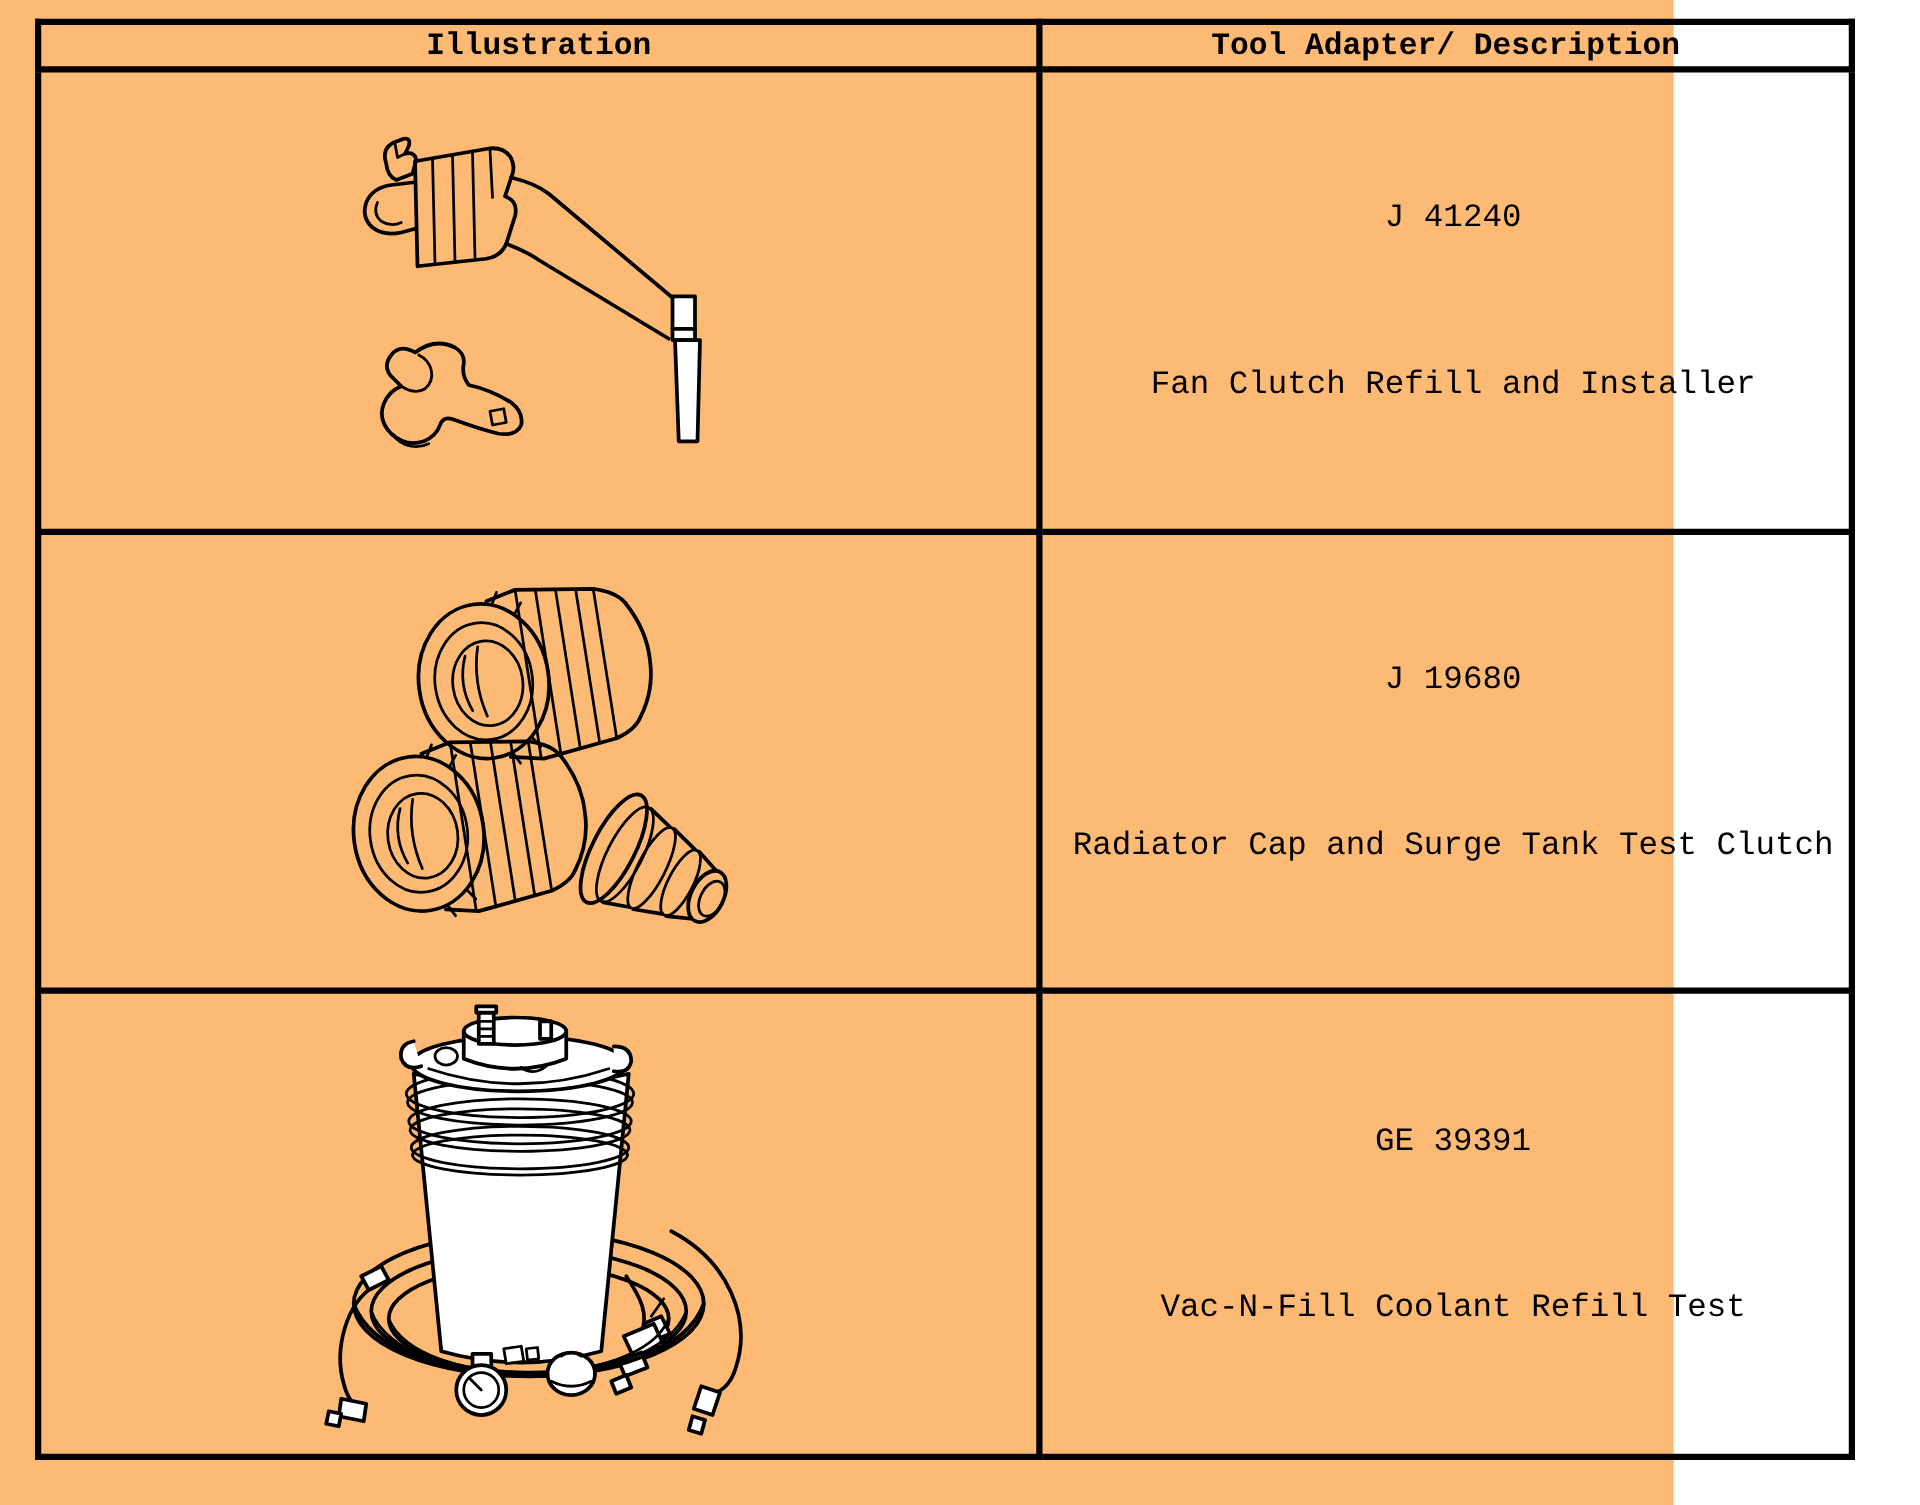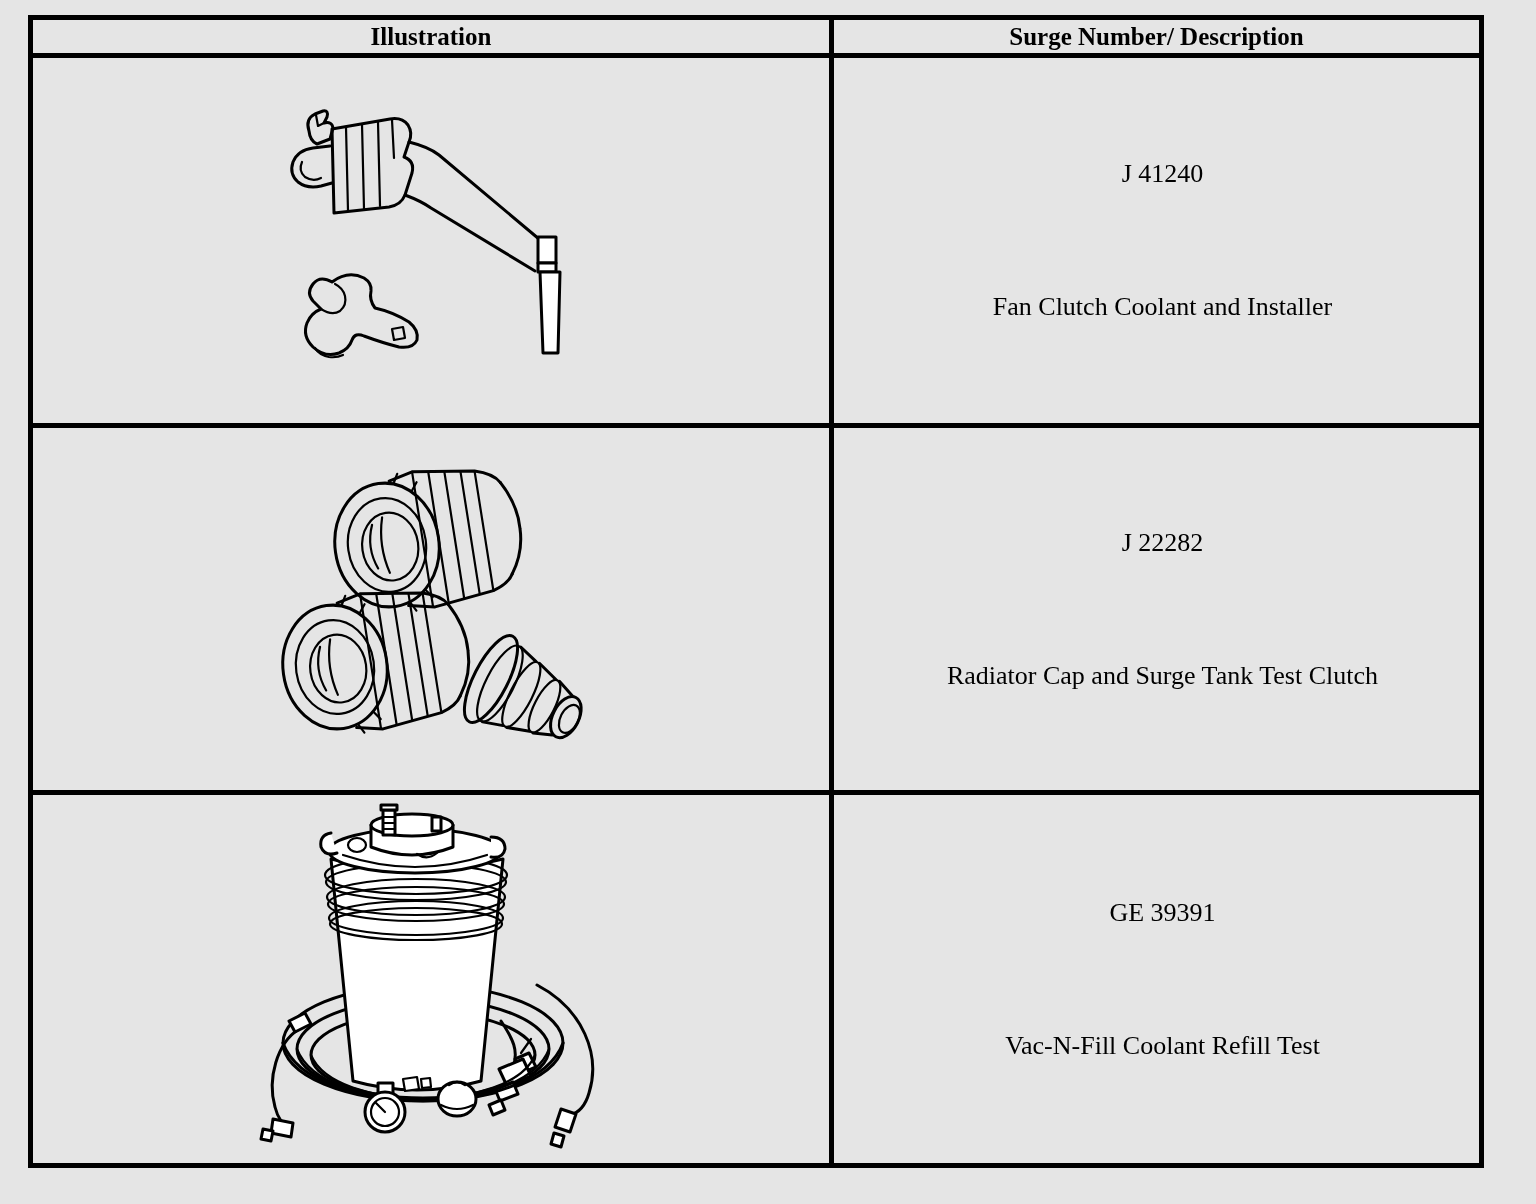--- a/index.html
+++ b/index.html
@@ -1,22 +1,22 @@
 <!DOCTYPE html>
 <html><head>
 <meta charset="utf-8">
 <style>
   html, body { margin: 0; padding: 0; background: #ffffff; }
   .page {
     position: relative;
-    width: 1536px;
+    width: 1339px;
     height: 1204px;
-    background: #e5e5e5;
+    background: #fdba74;
     color: #000000;
-    font-family: Liberation Serif, serif;
+    font-family: Liberation Mono, monospace;
   }
   table.tools-table {
     border-collapse: collapse;
     table-layout: fixed;
     position: absolute;
     left: 28px;
     top: 15px;
     width: 1451px;
   }
   .tools-table th, .tools-table td {
@@ -68,21 +68,21 @@
 
 <div class="page">
   <table class="tools-table">
     <colgroup>
       <col style="width:801px">
       <col style="width:650px">
     </colgroup>
     <thead>
       <tr>
         <th>Illustration</th>
-        <th>Surge Number/ Description</th>
+        <th>Tool Adapter/ Description</th>
       </tr>
     </thead>
     <tbody>
 
       <tr class="row-1">
         <td class="illust-cell">
           <svg class="art" width="320" height="280" viewBox="0 0 320 280">
             <g>
               <path d="M38,30 Q34,18 44,13 L52,10 Q58,9 56,16 L53,22 Q61,20 62,27 L59,38 L46,43 Q39,40 38,30 Z"></path>
               <path class="thin" d="M45,14 L47,25 L53,22"></path>
@@ -103,21 +103,21 @@
               <path d="M61,181 Q49,174 42,183 Q35,192 42,200 L50,208 Q40,212 36,222 Q31,235 42,246 Q54,257 68,252 Q78,248 81,239 Q84,231 93,235 Q112,242 128,246 Q142,248 146,239 Q148,229 138,221 Q122,211 104,207 Q98,199 100,190 Q101,182 93,177 Q77,169 61,181 Z"></path>
               <path class="thin" d="M50,208 Q61,215 69,210 Q76,204 74,195 Q72,187 64,183"></path>
               <path class="thin" d="M44,247 Q48,254 58,256 Q66,257 72,254"></path>
               <path class="thin" d="M121,228 L132,226 L134,237 L123,239 Z"></path>
             </g>
           </svg>
         </td>
         <td class="desc-cell">
           <div class="desc-stack">
             <div>J 41240</div>
-            <div>Fan Clutch Coolant and Installer</div>
+            <div>Fan Clutch Refill and Installer</div>
           </div>
         </td>
       </tr>
 
       <tr class="row-2">
         <td class="illust-cell">
           <svg class="art" width="360" height="320" viewBox="0 0 360 320">
             <defs>
               <g id="capAdapter">
                 <ellipse cx="0" cy="0" rx="52" ry="62"></ellipse>
@@ -149,21 +149,21 @@
               <path d="M36,-36 L58,-29 M36,36 L58,29"></path>
               <ellipse class="thin" cx="60" cy="0" rx="10" ry="29"></ellipse>
               <path d="M62,-29 L80,-22 M62,29 L80,22"></path>
               <ellipse cx="84" cy="0" rx="13" ry="22"></ellipse>
               <ellipse class="thin" cx="88" cy="0" rx="9" ry="15"></ellipse>
             </g>
           </svg>
         </td>
         <td class="desc-cell">
           <div class="desc-stack">
-            <div>J 22282</div>
+            <div>J 19680</div>
             <div>Radiator Cap and Surge Tank Test Clutch</div>
           </div>
         </td>
       </tr>
 
       <tr class="row-3">
         <td class="illust-cell">
           <svg class="art" width="360" height="368" viewBox="0 0 360 368">
             <g>
               <ellipse cx="172" cy="248" rx="140" ry="58"></ellipse>

